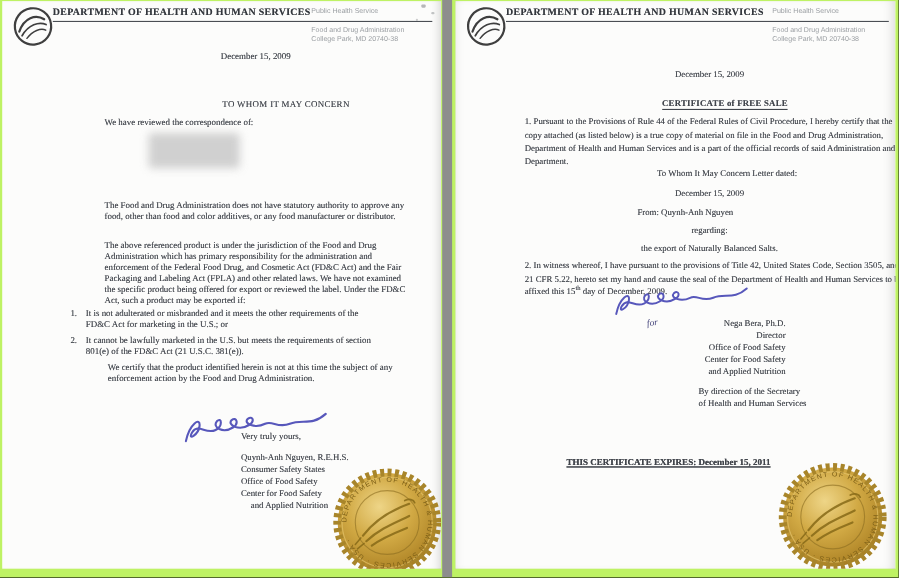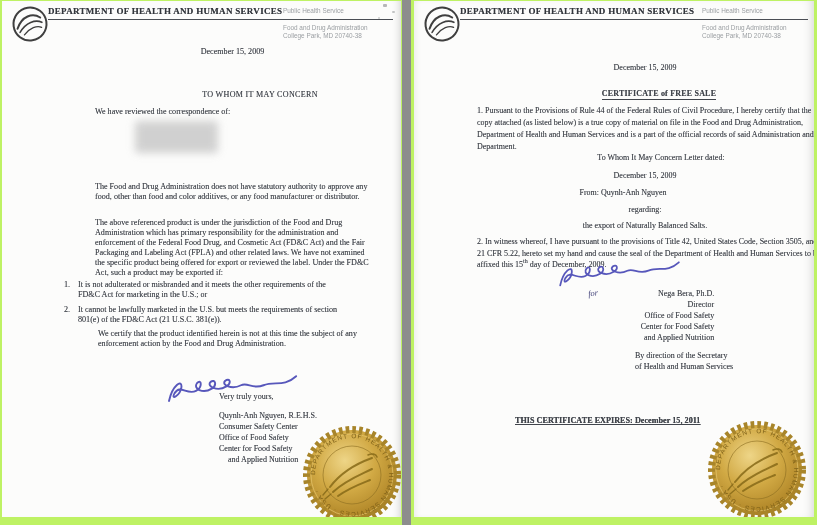--- a/index.html
+++ b/index.html
@@ -109,21 +109,21 @@
     <div class="t" style="left:65px;top:328px;width:274px;">We certify that the product identified herein is not at this time the subject of any enforcement action by the Food and Drug Administration.</div>
 
     <div class="t nowrap" style="left:186px;top:355px;margin-top:36px;">Very truly yours,</div>
 
     <svg class="sig-svg" style="left:160px;top:373px;" width="140" height="36" viewBox="0 0 120 32">
       <use href="#sigPath" fill="none" stroke="#4545b4" stroke-width="1.7" stroke-linecap="round" opacity=".9"></use>
     </svg>
 
     <div class="t sig-block" style="left:186px;top:409px;">
       <div class="nowrap">Quynh-Anh Nguyen, R.E.H.S.</div>
-      <div class="nowrap">Consumer Safety Center</div>
+      <div class="nowrap">Consumer Safety States</div>
       <div class="nowrap">Office of Food Safety</div>
       <div class="nowrap">Center for Food Safety</div>
       <div class="nowrap indent">and Applied Nutrition</div>
     </div>
 
     <svg class="seal-svg" style="left:300px;top:424px;" viewBox="0 0 100 100">
       <circle cx="50" cy="50" r="45" fill="url(#goldGrad)"></circle>
       <circle cx="50" cy="50" r="45.5" fill="none" stroke="#a8852a" stroke-width="7" stroke-dasharray="3.6 3.1"></circle>
       <circle cx="50" cy="50" r="41" fill="none" stroke="#e4c46c" stroke-width="1" opacity=".7"></circle>
       <circle cx="50" cy="50" r="29" fill="none" stroke="#8a6d1f" stroke-width="1" opacity=".6"></circle>

